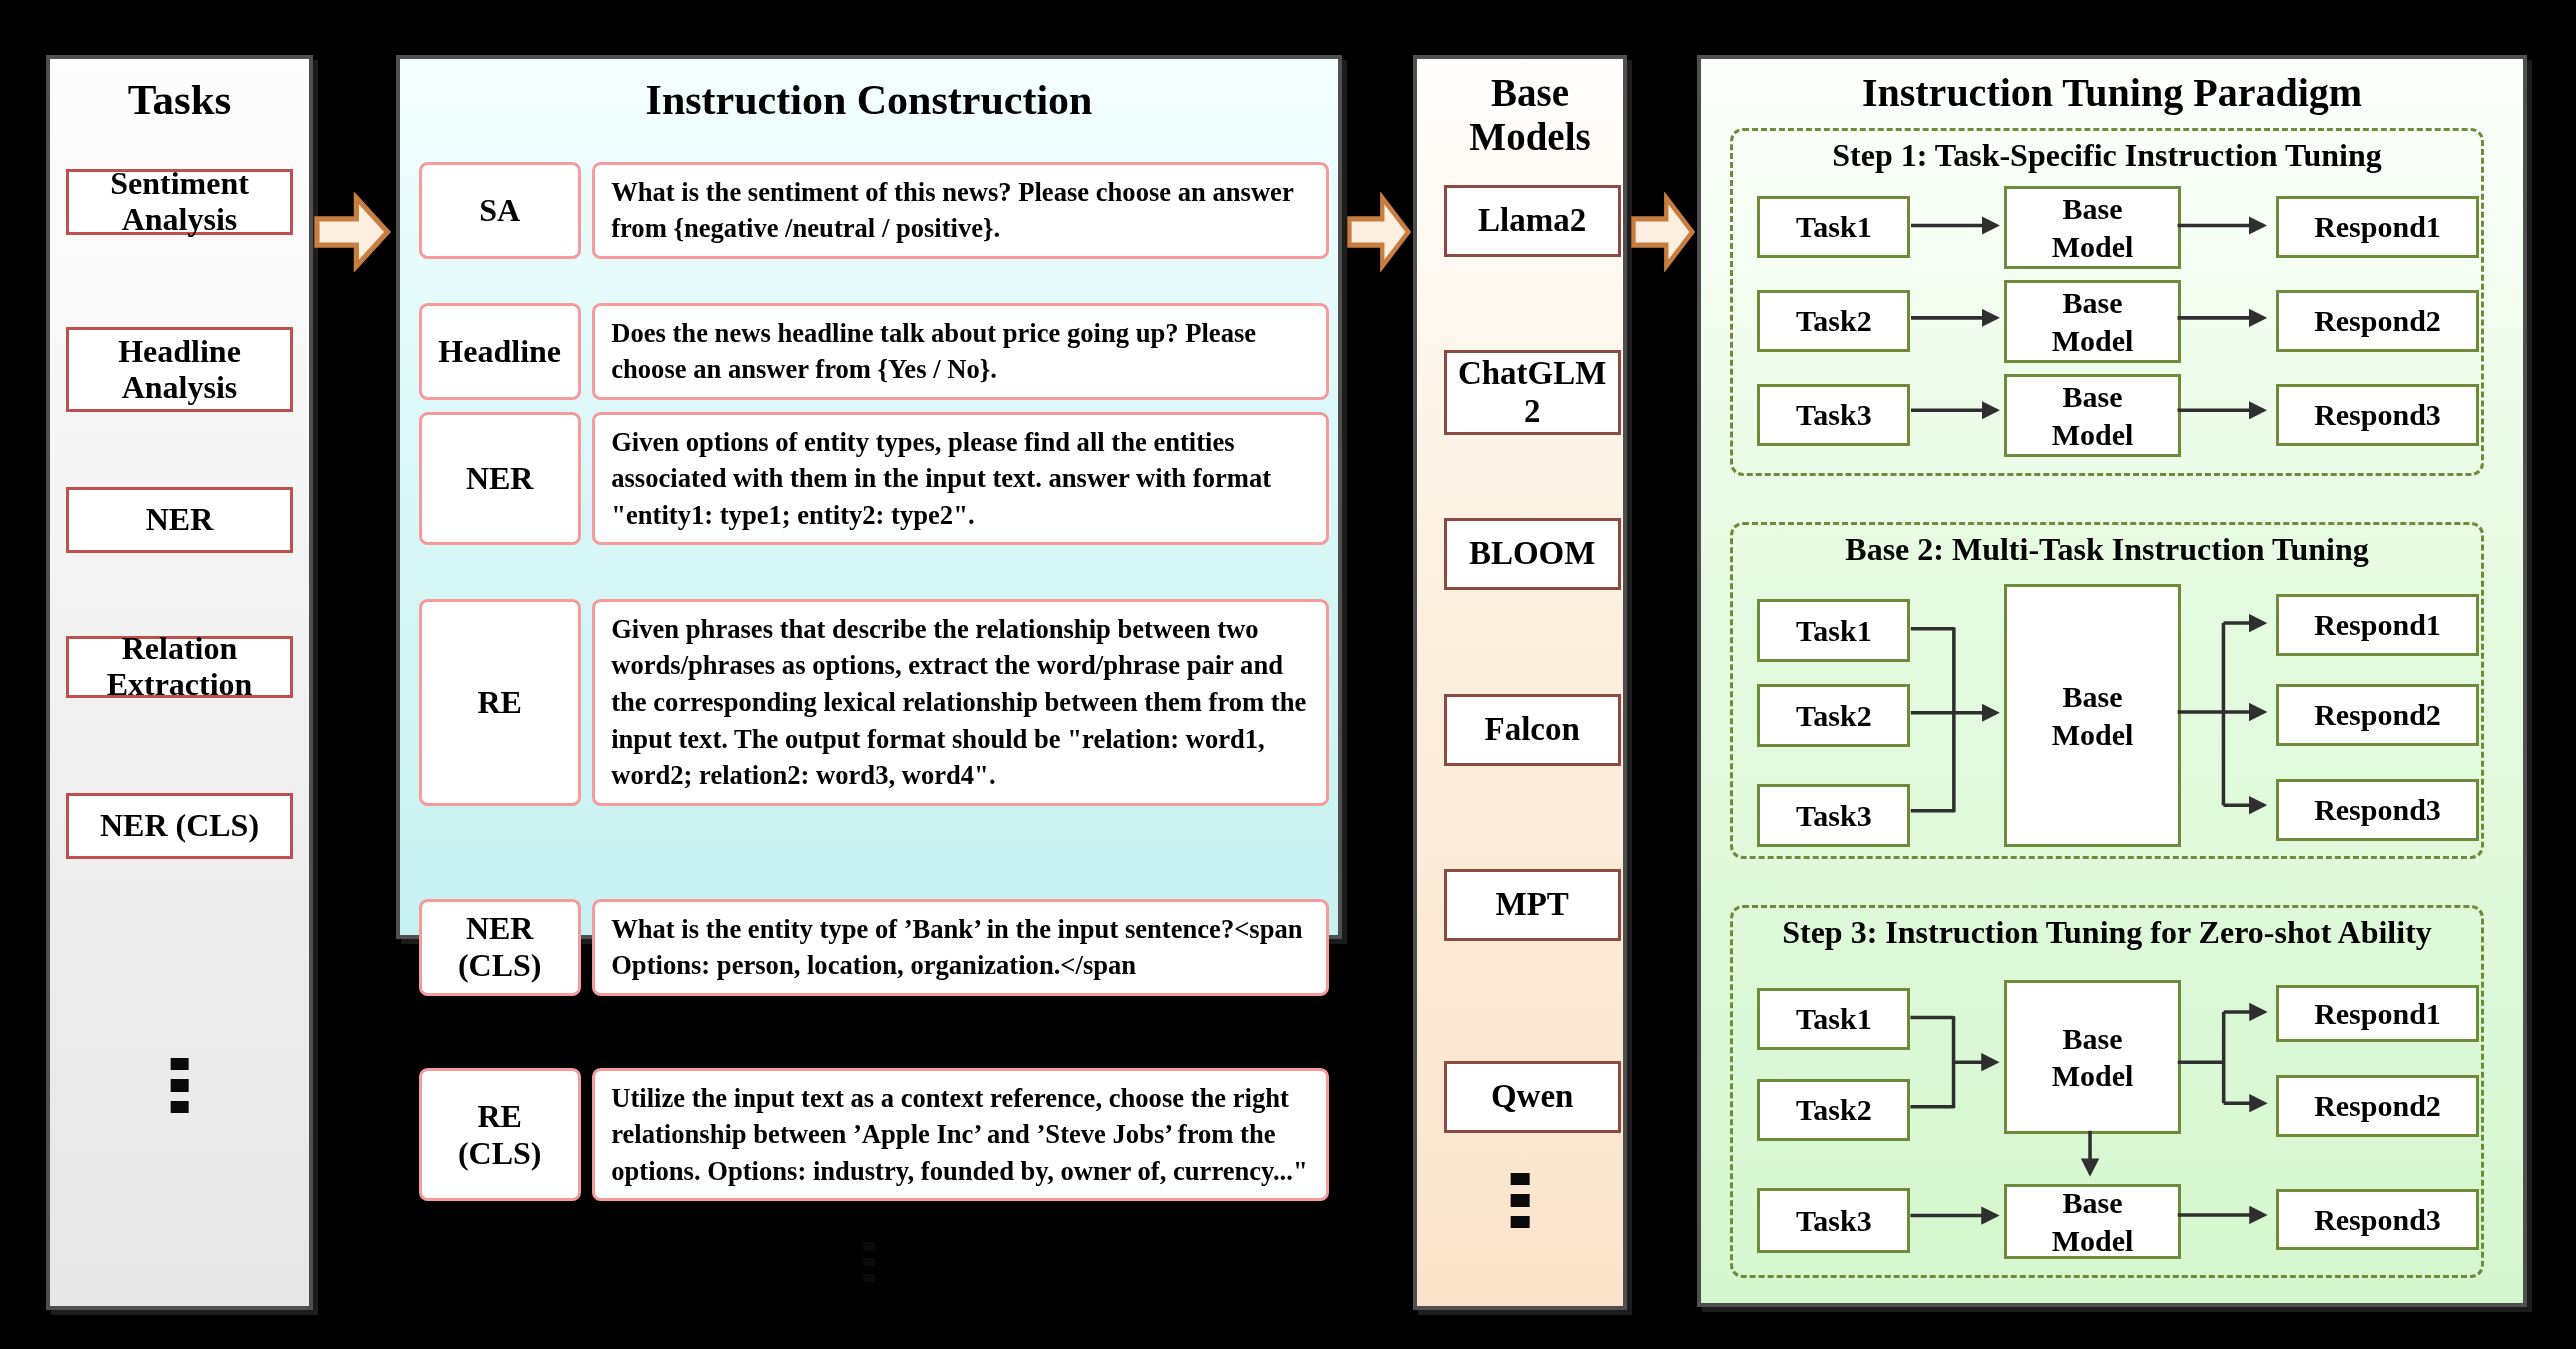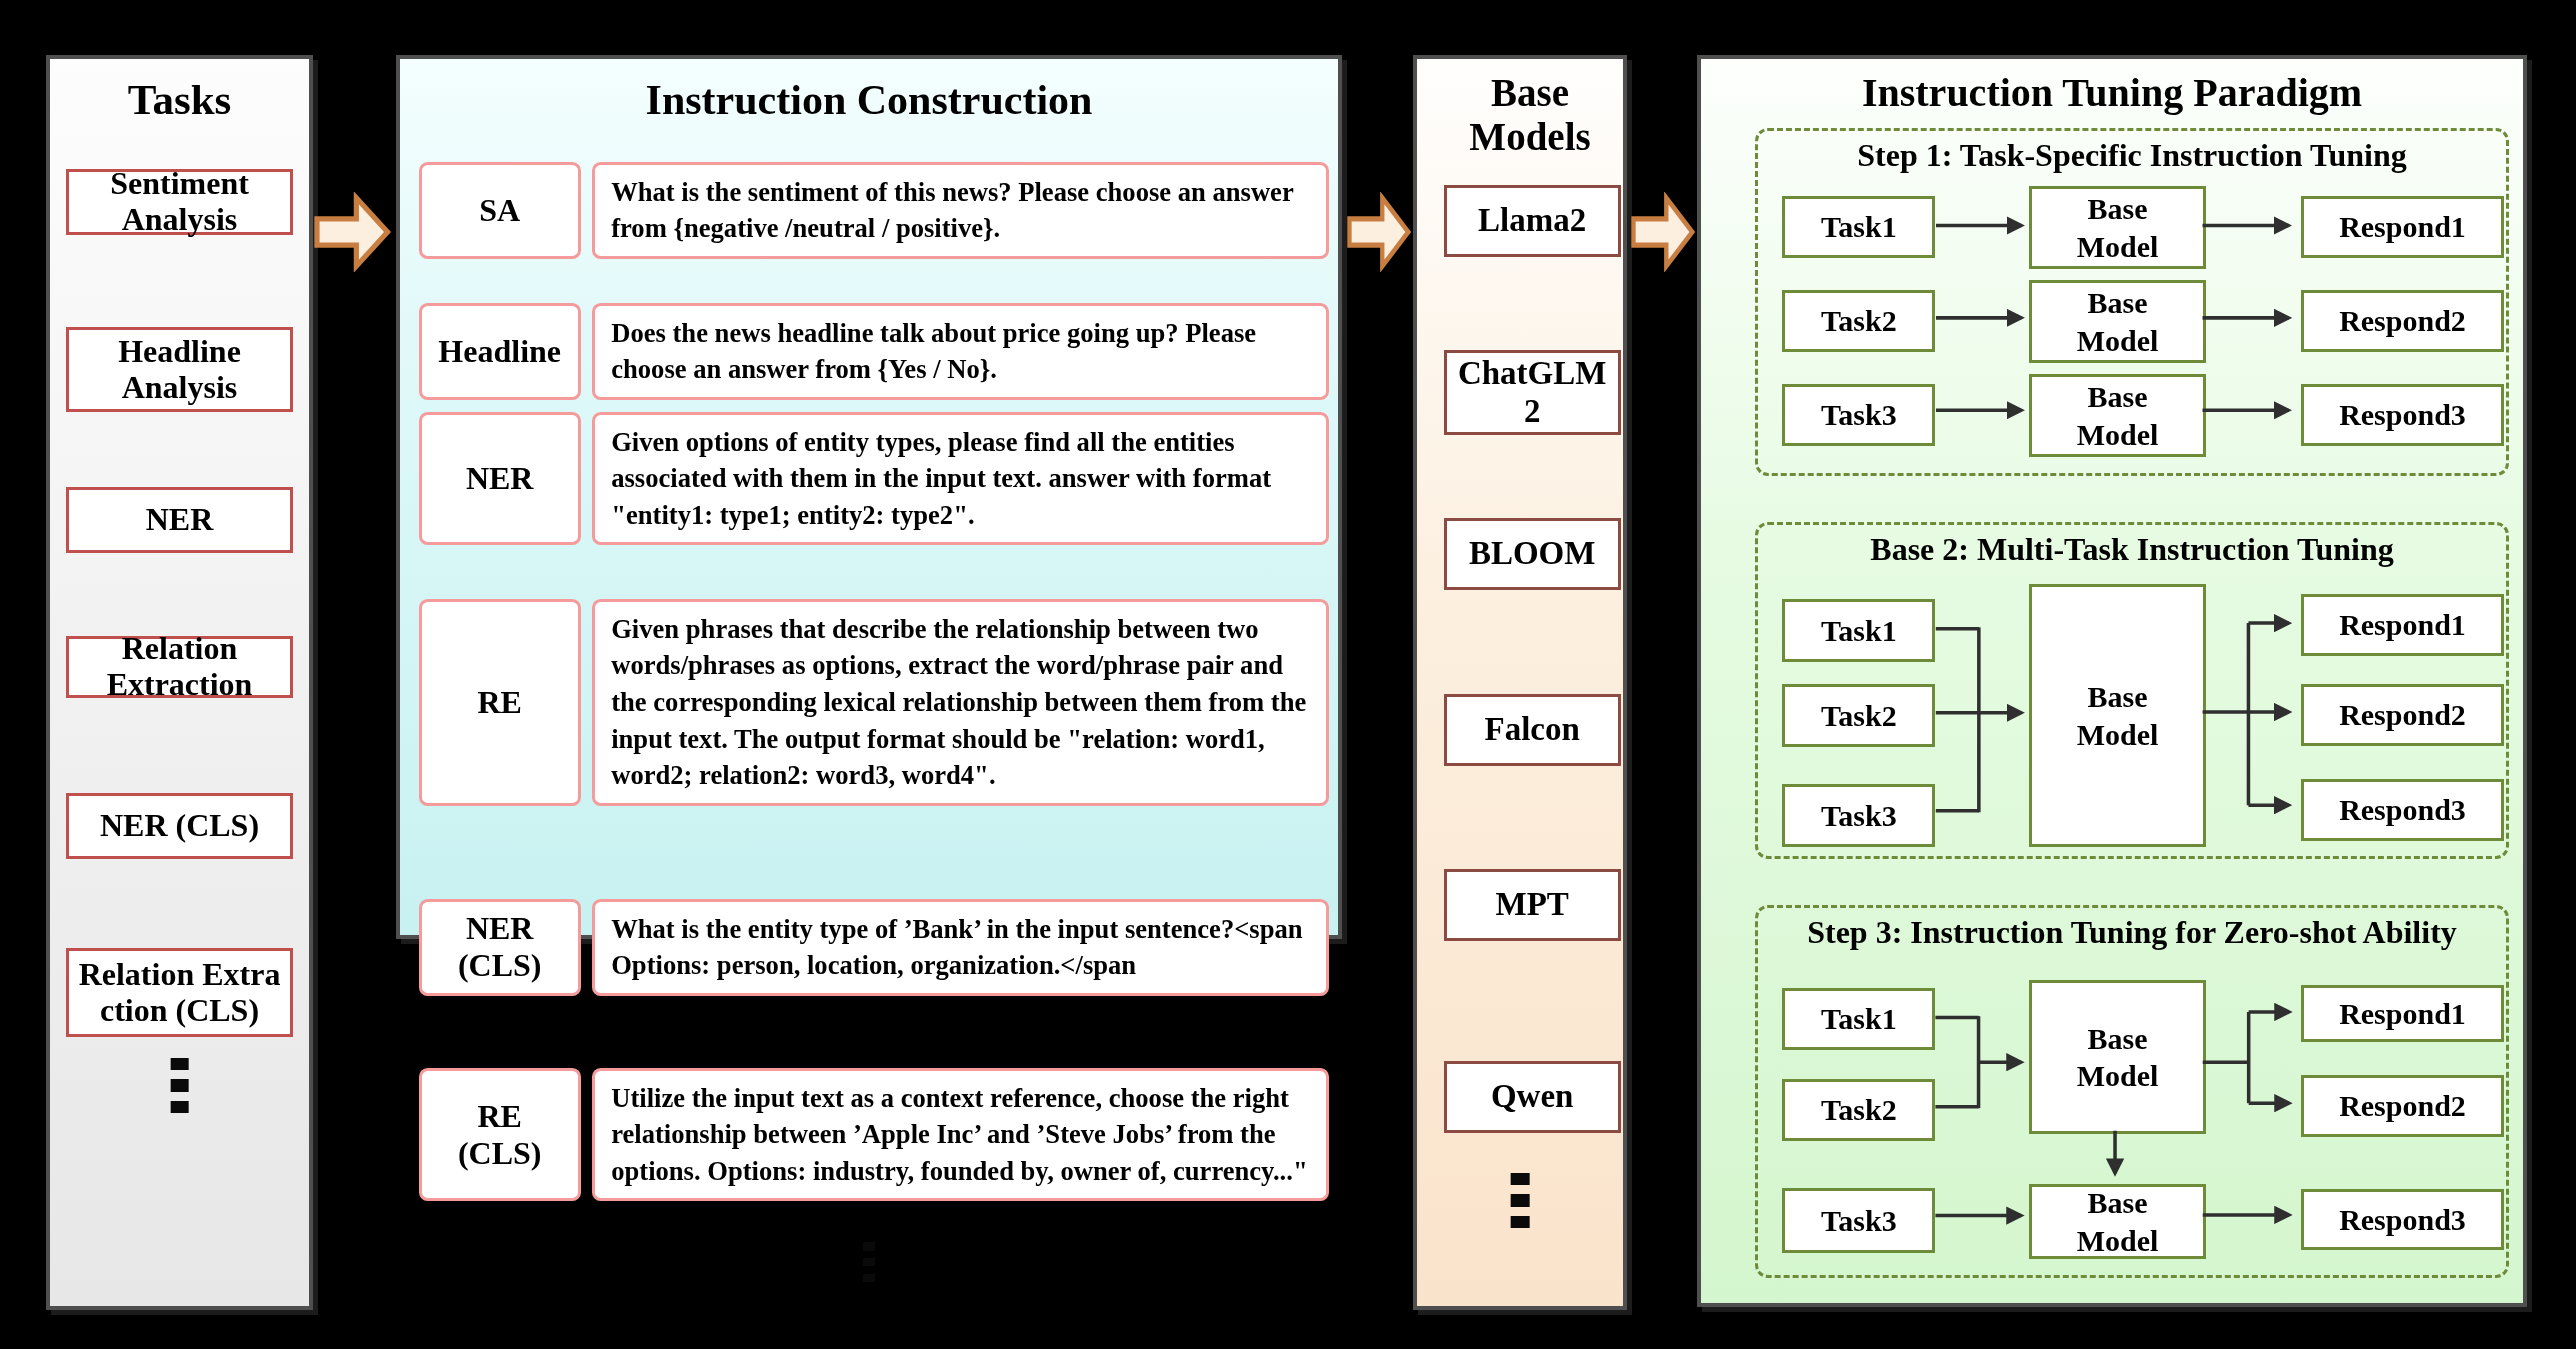--- a/index.html
+++ b/index.html
@@ -29,21 +29,21 @@
   
   .bm{left:1413px;top:55px;width:214px;height:1255px;background:linear-gradient(180deg,#FFFEFD 0%,#FCEFDE 45%,#FAE3CB 100%);}
   .bm h2{margin-top:11.5px;font-size:39px;line-height:1.15;margin-left:20px;}
   .mbox{position:absolute;left:18.7px;width:177px;background:#fff;border:3.6px solid #8C4B42;box-sizing:border-box;
         display:flex;align-items:center;justify-content:center;text-align:center;
         font-size:33px;font-weight:bold;line-height:1.15;padding:0 9.3px;word-break:break-all;margin-left:8px;}
 
   
   .pg{left:1697px;top:55px;width:830px;height:1252px;background:linear-gradient(180deg,#FDFFFD 0%,#E6FBE2 40%,#D4F6CE 100%);}
   .pg h2{margin-top:10px;font-size:40px;}
-  .step{position:absolute;left:54px;width:754px;border:3.6px dashed #6E8B3A;border-radius:13px;box-sizing:border-box;}
+  .step{position:absolute;left:29px;width:754px;border:3.6px dashed #6E8B3A;border-radius:13px;box-sizing:border-box;}
   .step h3{position:absolute;top:5.7px;left:0;right:0;margin:0;text-align:center;font-size:32px;font-weight:bold;}
   .gbox{position:absolute;border:3.6px solid #6E8B3A;background:#fff;box-sizing:border-box;
         display:flex;align-items:center;justify-content:center;text-align:center;font-weight:bold;font-size:30px;}
   .task{left:24.4px;width:153px;}
   .base{left:271px;width:177px;line-height:1.25;padding:0 21.5px;}
   .resp{left:543px;width:203px;}
   svg.conn{position:absolute;left:0;top:0;width:100%;height:100%;pointer-events:none;}
 
   
   .vdots{position:absolute;left:50%;transform:translateX(-50%);display:flex;flex-direction:column;gap:9.3px;}
@@ -57,21 +57,20 @@
 
 <div class="stage">
 
   <section class="panel tasks">
     <h2>Tasks</h2>
     <div class="tbox" style="top:110px;height:66px;">Sentiment Analysis</div>
     <div class="tbox" style="top:268px;height:85px;">Headline Analysis</div>
     <div class="tbox" style="top:428px;height:66px;">NER</div>
     <div class="tbox" style="top:577px;height:62px;">Relation Extraction</div>
     <div class="tbox" style="top:734px;height:66px;">NER (CLS)</div>
-    <div class="tbox break" style="top:889px;height:89px;">Relation Extraction (CLS)</div>
     <div class="vdots" style="top:999px;">
         <i></i>
         <i></i>
         <i></i>
       </div>
   </section>
 
   <svg class="blockarrow" style="left:314px;top:192px;width:78px;height:80px;" viewBox="0 0 105 110" preserveAspectRatio="none">
     <polygon points="4,37 57,37 57,8 99,55 57,102 57,73 4,73" fill="#FCEFE0" stroke="#C87E41" stroke-width="7"></polygon>
   </svg>

